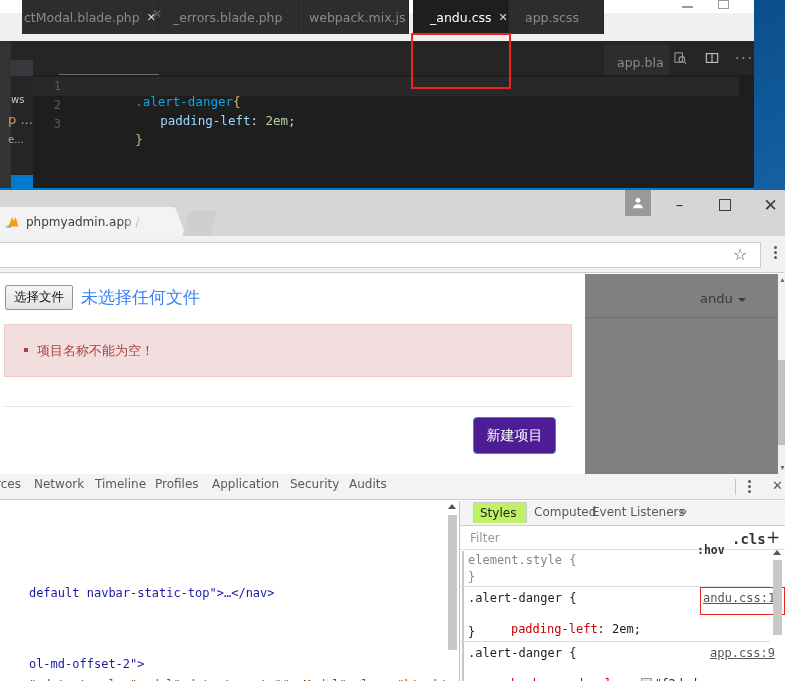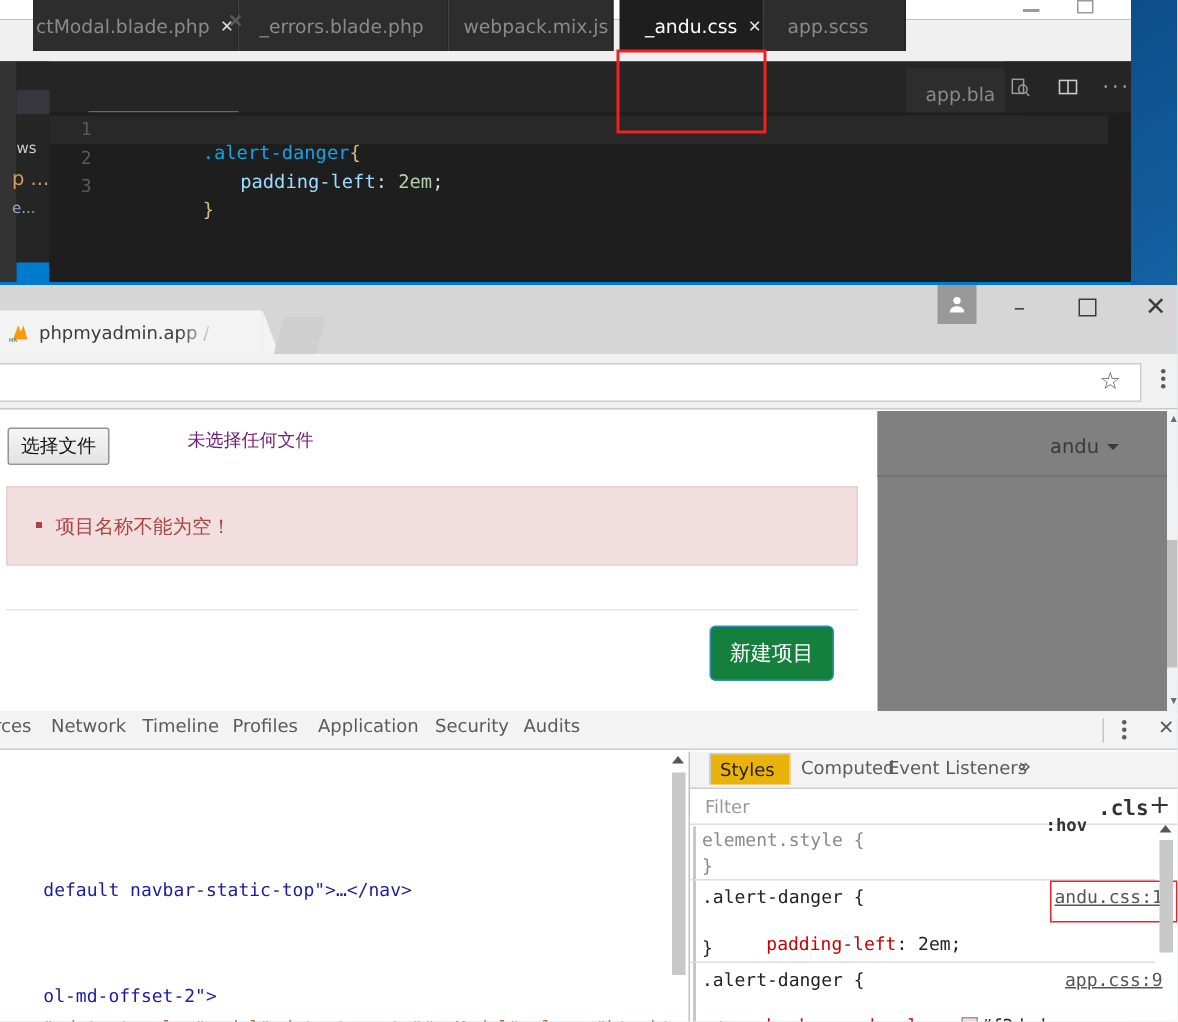--- a/index.html
+++ b/index.html
@@ -381,35 +381,35 @@
     border-left: 4px solid transparent;
     border-right: 4px solid transparent;
     border-top: 4px solid #3a3a3a;
     vertical-align: middle;
   }
 
   .file-input-row {
     position: absolute;
     left: 5px; top: 285px;
     display: flex;
-    gap: 44px;
+    align-items: center;
   }
   .file-btn {
     border: 1px solid #949494;
     background: linear-gradient(to bottom, #f6f6f6, #e3e3e3);
     padding: 3px 8px;
     font-size: 12.5px;
     color: #111111;
     font-family: "DejaVu Sans", sans-serif;
     border-radius: 2px;
   }
   .file-status {
     margin-left: 8px;
-    font-size: 12px;
-    color: #701a75;
+    font-size: 17px;
+    color: #3b82f6;
     font-family: Liberation Sans, sans-serif;
   }
 
   .alert-danger {
     position: absolute;
     left: 4px; top: 324px;
     width: 568px; height: 53px;
     background: #f2dede;
     border: 1px solid #ebccd1;
     box-sizing: border-box;
@@ -434,21 +434,21 @@
     position: absolute;
     left: 4px; top: 406px;
     width: 568px; height: 1px;
     background: #e5e5e5;
   }
 
   .btn-primary {
     position: absolute;
     left: 473px; top: 417px;
     width: 83px; height: 37px;
-    background: #15803d;
+    background: #4c1d95;
     border: 1px solid #2f90c4;
     border-radius: 4px;
     color: #ffffff;
     font-size: 14px;
     font-family: "DejaVu Sans", sans-serif;
     display: flex;
     align-items: center;
     justify-content: center;
     box-sizing: border-box;
   }
@@ -567,21 +567,21 @@
   .styles-tab {
     position: absolute;
     top: 505px;
     font-size: 12px;
     color: #5a5a5a;
     font-family: "DejaVu Sans", sans-serif;
     white-space: nowrap;
   }
   .styles-tab.active {
     color: #222222;
-    background: #eab308;
+    background: #bef264;
     padding: 3px 6px;
     top: 502px;
     border: 1px solid #cdcdcd;
     border-bottom: none;
     box-sizing: border-box;
   }
   .styles-filterbar {
     position: absolute;
     left: 460px; top: 526px;
     width: 325px; height: 24px;

